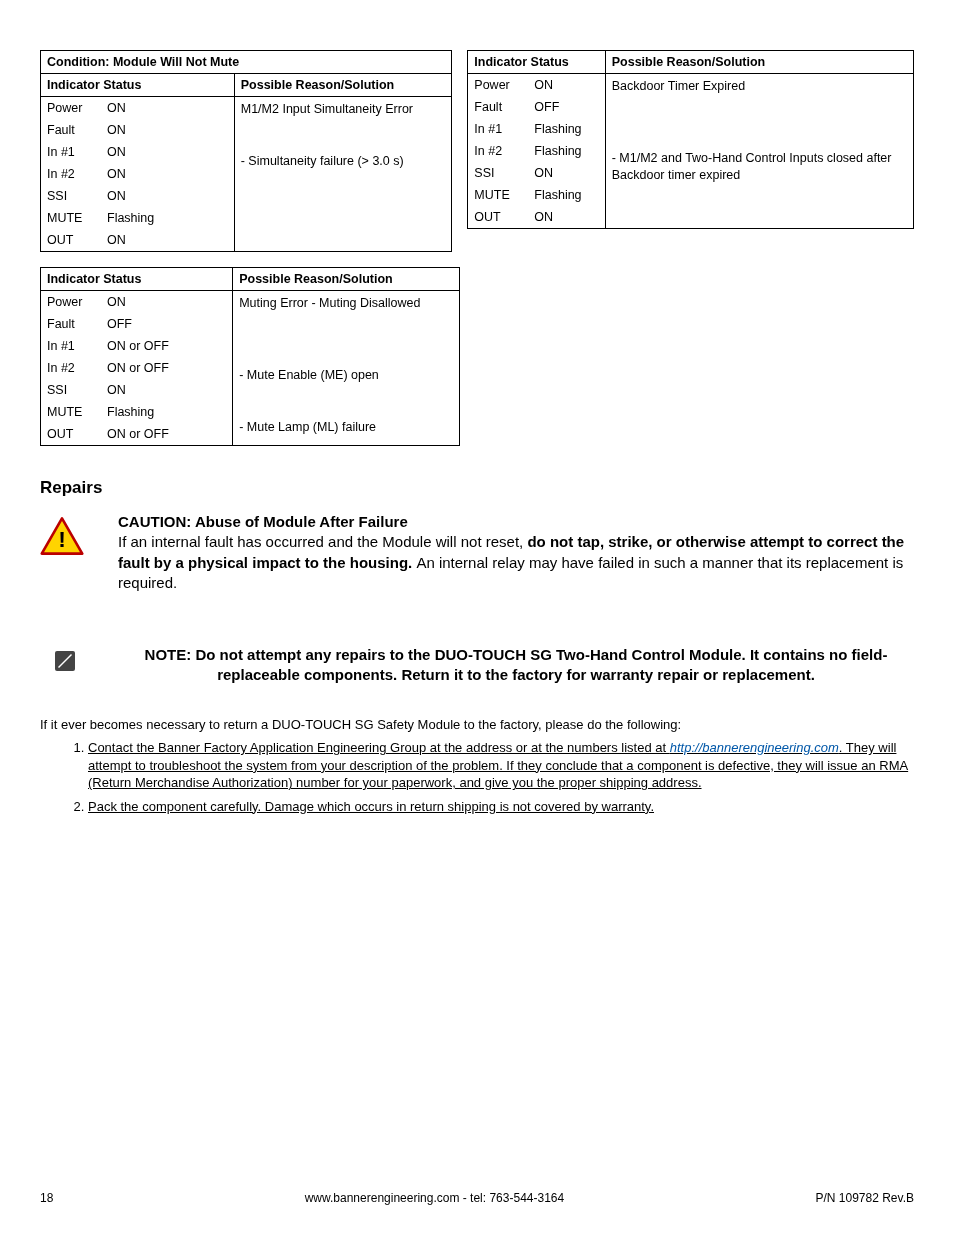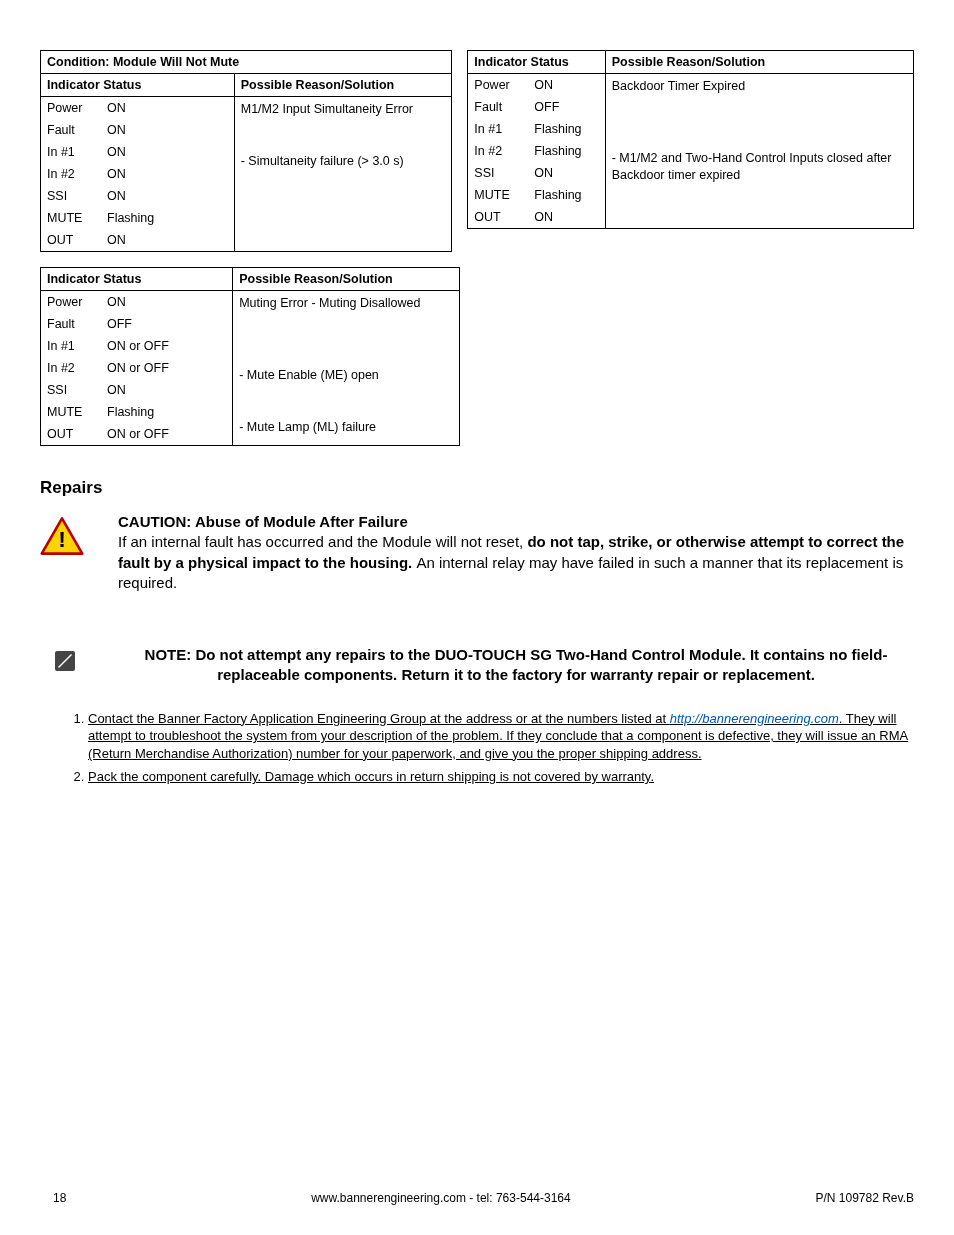--- a/index.html
+++ b/index.html
@@ -58,21 +58,20 @@
   ol.steps li { margin-bottom: 6px; line-height: 1.35; }
   .para { margin: 20px 0 6px 0; line-height: 1.35; }
   .footer {
     position: absolute;
     bottom: 30px;
     left: 40px;
     right: 40px;
     display: flex;
     justify-content: space-between;
     font-size: 12px;
-    margin-left: 13px;
   }
   .tbl3-wrap { width: 48%; }
   .inner-tbl {
     width: 100%;
     border-collapse: collapse;
   }
   .inner-tbl td {
     border: none;
     padding: 4px 6px;
     font-size: 12.5px;
@@ -277,20 +276,21 @@
       <svg viewBox="0 0 24 24" width="24" height="24">
         <rect x="2" y="2" width="20" height="20" rx="2" fill="#444"></rect>
         <path d="M5 18 L18 5 L19 6 L6 19 Z" fill="#fff"></path>
       </svg>
     </div>
     <div class="callout-body">
       <p class="bold">NOTE: Do not attempt any repairs to the DUO-TOUCH SG Two-Hand Control Module. It contains no field-replaceable components. Return it to the factory for warranty repair or replacement.</p>
     </div>
   </div>
 
+  <p class="para">If it ever becomes necessary to return a DUO-TOUCH SG Safety Module to the factory, please do the following:</p>
 
   <ol class="steps">
     <li>
       <span>Contact the Banner Factory Application Engineering Group at the address or at the numbers listed at </span><span class="link">http://bannerengineering.com</span><span>. They will attempt to troubleshoot the system from your description of the problem. If they conclude that a component is defective, they will issue an RMA (Return Merchandise Authorization) number for your paperwork, and give you the proper shipping address.</span>
     </li>
     <li>Pack the component carefully. Damage which occurs in return shipping is not covered by warranty.</li>
   </ol>
 
   <div class="footer">
     <span>18</span>

